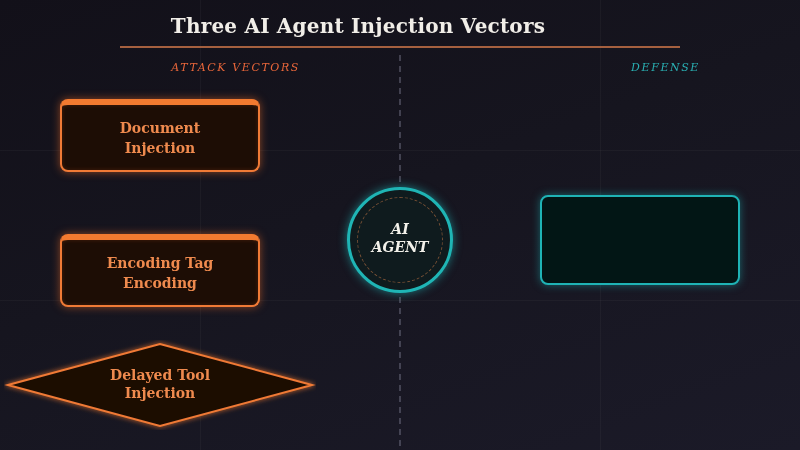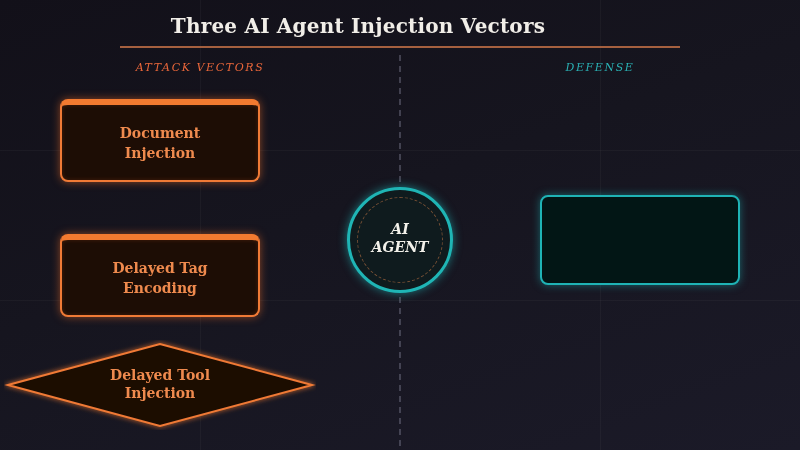--- a/index.html
+++ b/index.html
@@ -17,32 +17,32 @@
     position: absolute; left: 0; width: 716px; top: 14px;
     text-align: center; color: #f1eee8; font-size: 20px; font-weight: bold;
     letter-spacing: 0.2px;
   }
   .title-rule {
     position: absolute; left: 120px; width: 560px; top: 46px; height: 2px;
     background: #a5603f;
   }
   .section-label {
     position: absolute; top: 61px; font-size: 11px; font-style: italic;
-    letter-spacing: 1.6px; text-align: center; width: 200px;
+    letter-spacing: 1.6px; text-align: right; width: 200px;
   }
   .label-attack { left: 100px; color: #e8663a; }
   .label-defense { left: 500px; color: #2ab1b4; }
 
   .divider {
     position: absolute; left: 399px; top: 55px; height: 395px; width: 2px;
     background: repeating-linear-gradient(to bottom, rgba(120,120,140,0.45) 0 6px, transparent 6px 11px);
   }
 
   .attack-box {
-    position: absolute; left: 60px; width: 200px; height: 83px;
+    position: absolute; left: 60px; width: 200px; height: 73px;
     background: #1d0d05; border: 2px solid #f07a36; border-top: 6px solid #f27a30;
     border-radius: 8px;
     box-shadow: 0 0 8px rgba(240,110,40,0.55), inset 0 0 4px rgba(240,110,40,0.2);
     display: flex; align-items: center; justify-content: center; text-align: center;
     color: #ef8a4e; font-weight: bold; font-size: 14px; line-height: 20px;
   }
   .box-doc { top: 99px; }
   .box-uni { top: 234px; }
 
   .diamond {
@@ -94,21 +94,21 @@
 
 <div class="attack-box box-doc">
   <div>
     <div>Document</div>
     <div>Injection</div>
   </div>
 </div>
 
 <div class="attack-box box-uni">
   <div>
-    <div>Delayed Tag</div>
+    <div>Encoding Tag</div>
     <div>Encoding</div>
   </div>
 </div>
 
 <svg class="diamond" viewBox="0 0 312 90">
   <defs>
     <filter id="glow" x="-20%" y="-40%" width="140%" height="180%">
       <feGaussianBlur stdDeviation="2.5" result="b"></feGaussianBlur>
       <feMerge>
           <feMergeNode in="b"></feMergeNode>

